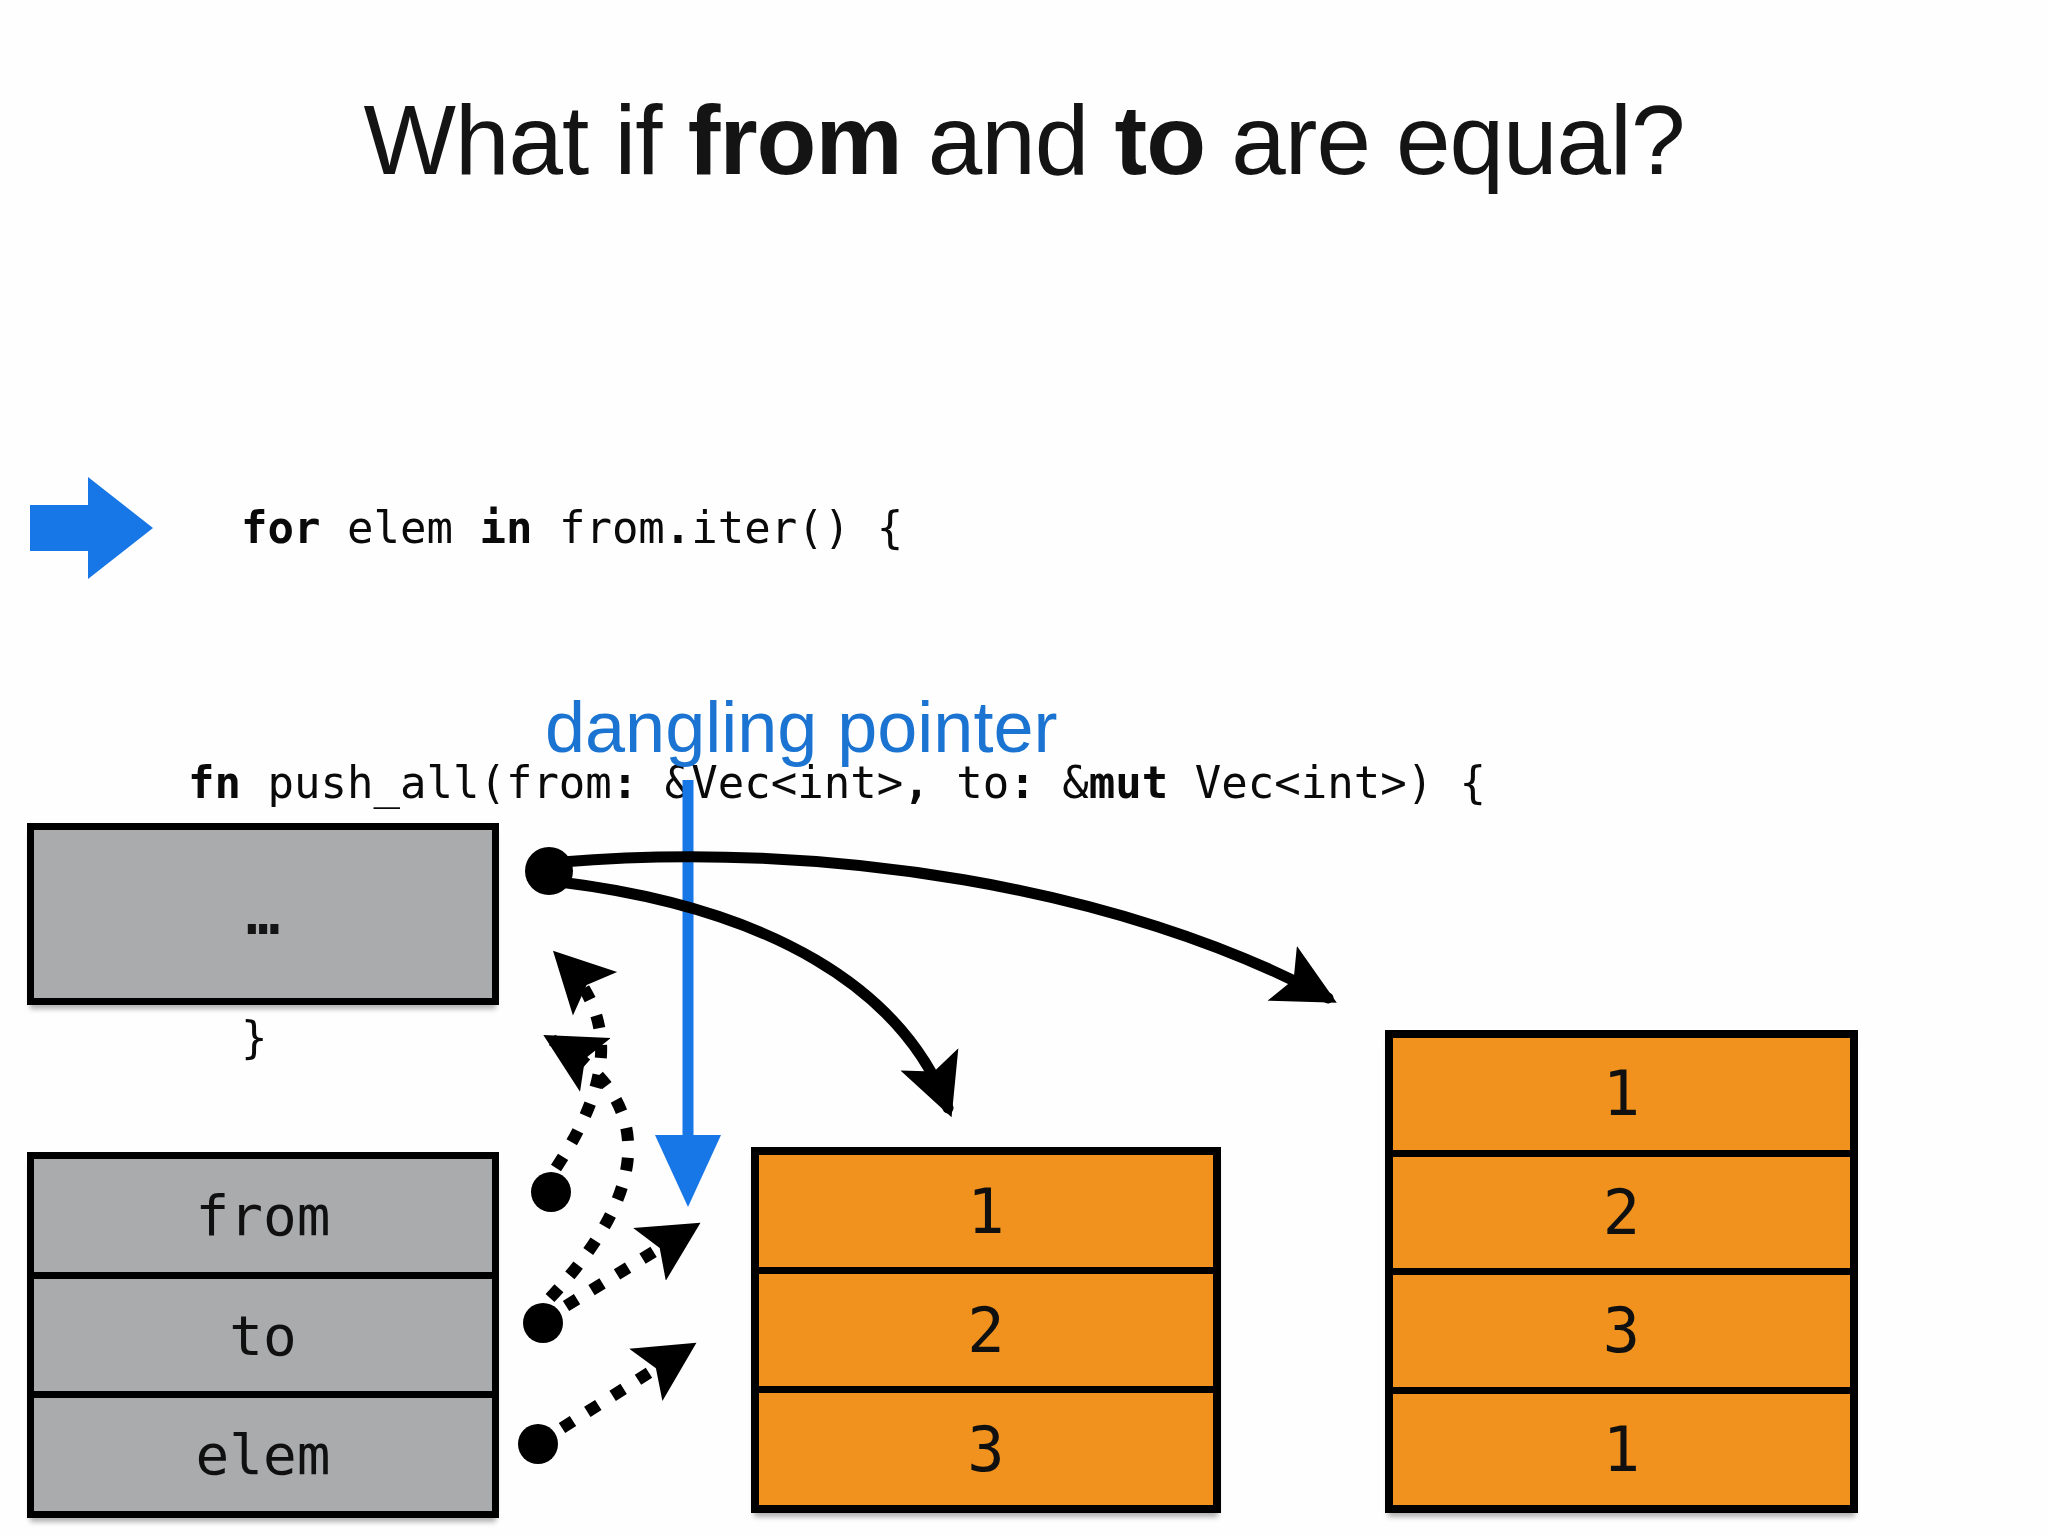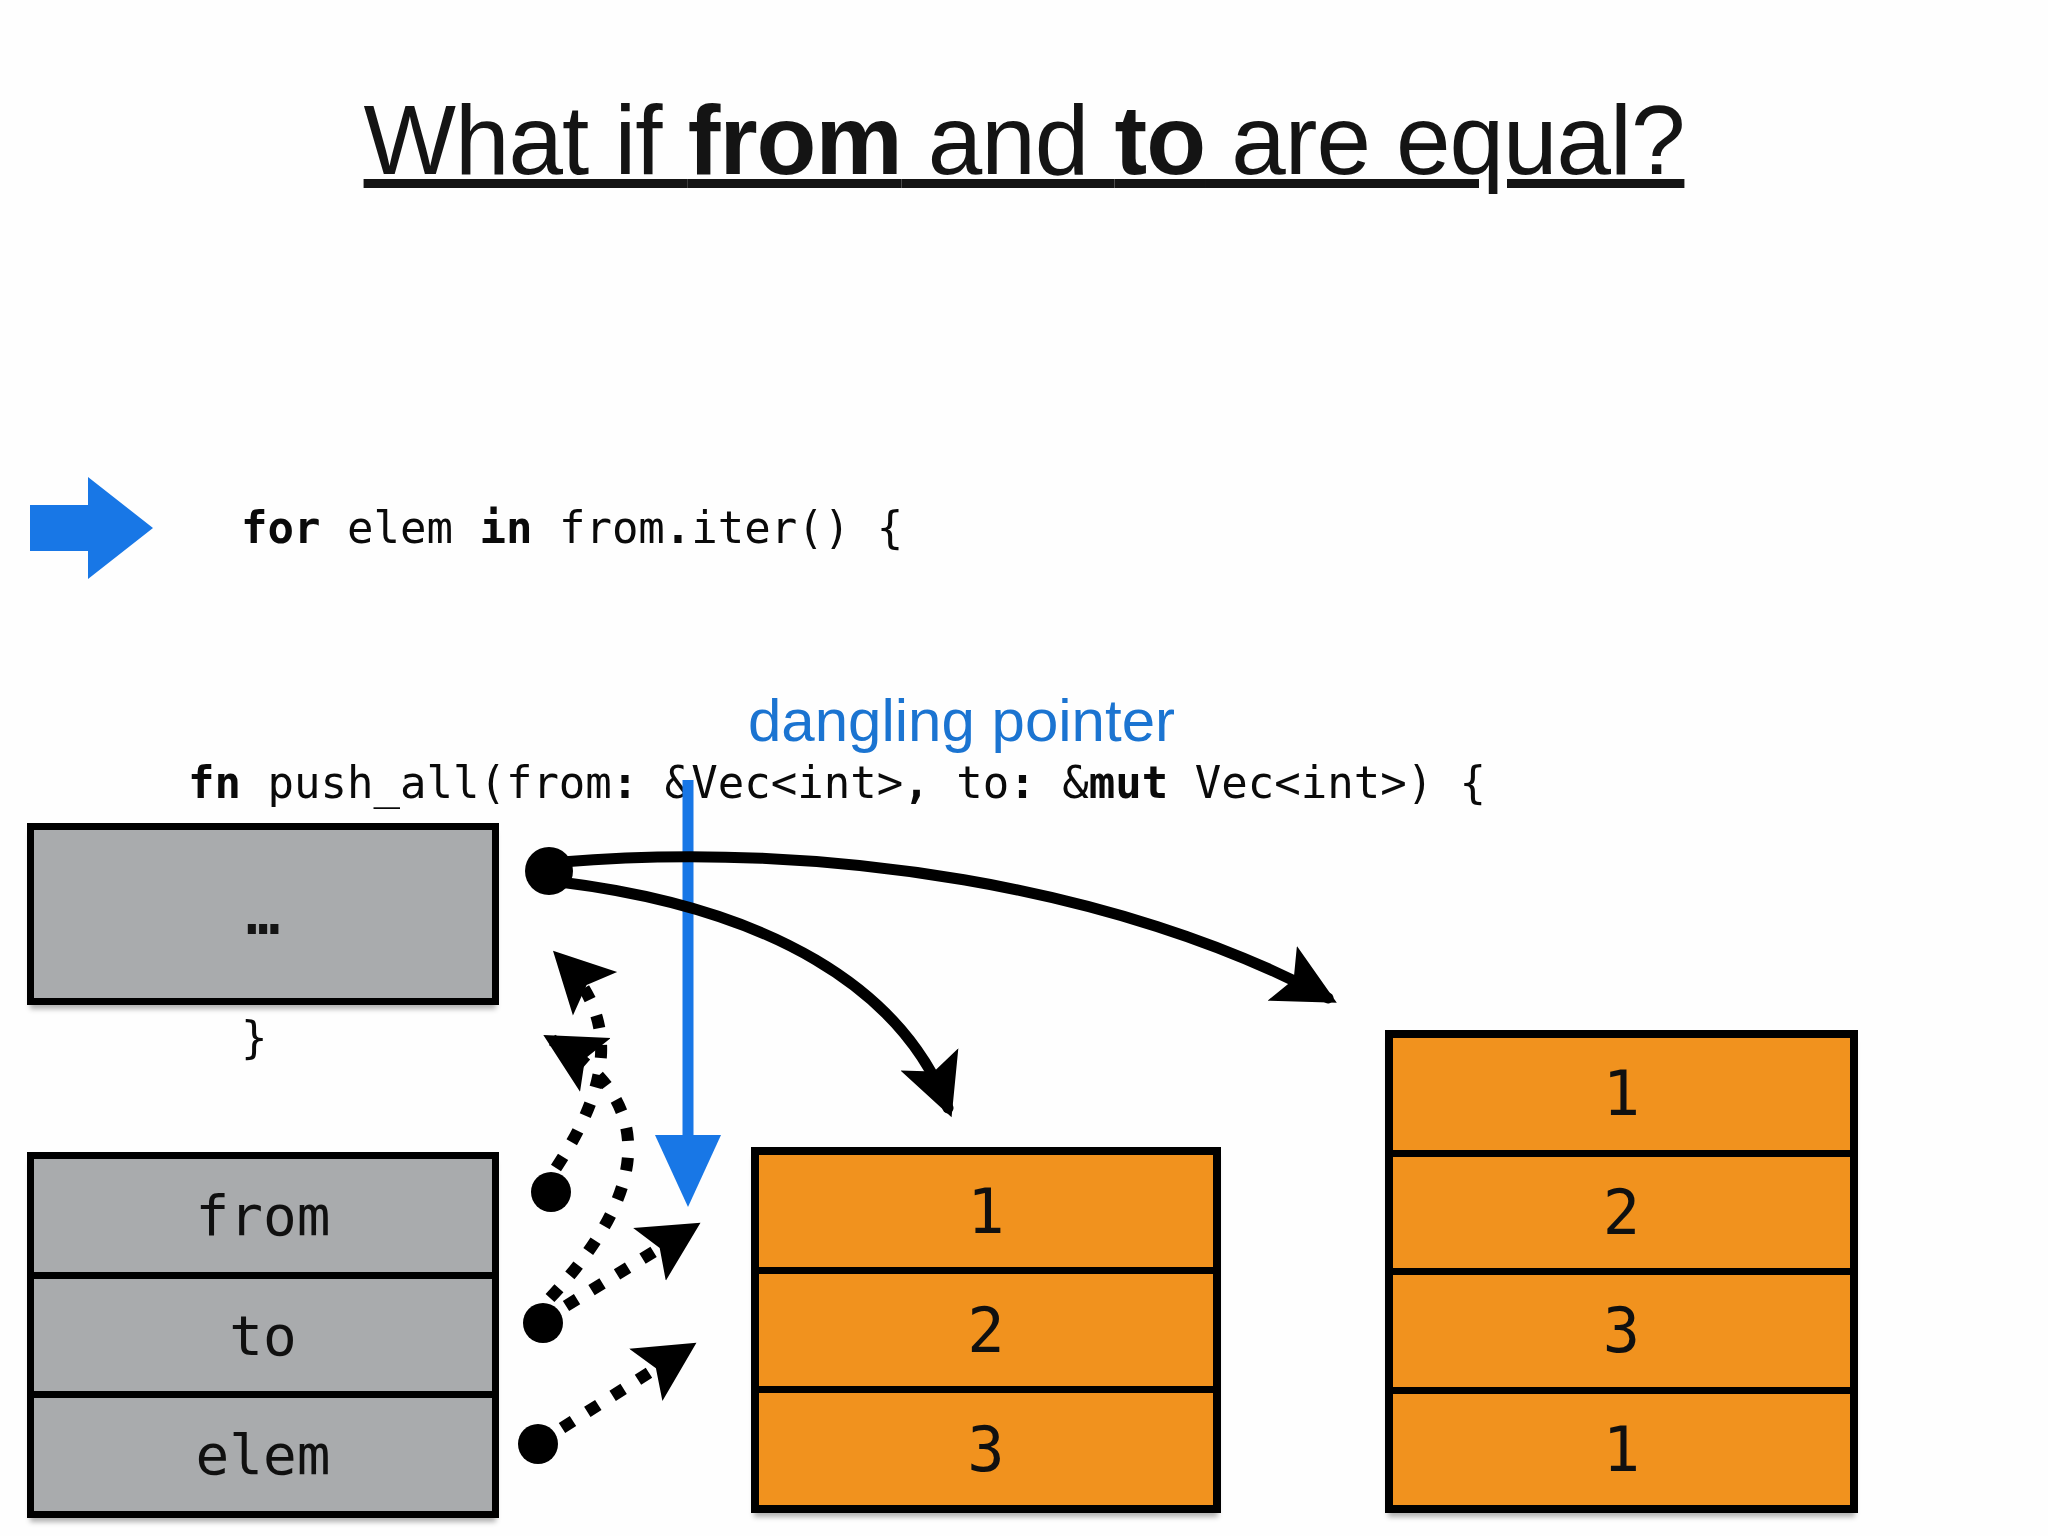--- a/index.html
+++ b/index.html
@@ -7,34 +7,33 @@
     --blue_text:#1B74D1; --black:#000000; --ink:#141414; --bg:#FEFEFE;
   }
   *{margin:0;padding:0;box-sizing:border-box}
   html,body{width:2048px;height:1536px;overflow:hidden;background:var(--bg);}
   body{font-family:"Liberation Sans",sans-serif;color:var(--ink);position:relative;}
 
   .title{
     position:absolute;left:0;top:84px;width:2048px;text-align:center;
     font-size:98px;font-weight:400;letter-spacing:-1px;color:var(--ink);
     font-family:"Liberation Sans",sans-serif;
-    text-decoration:underline;
   }
   .title .b{font-weight:700}
 
   .code{
     position:absolute;left:188px;top:315px;
     font-family:"DejaVu Sans Mono","Liberation Mono",monospace;
     font-size:44px;line-height:85px;color:#0a0a0a;white-space:pre;
   }
   .code .b{font-weight:700}
 
   .dangling-label{
-    position:absolute;left:545px;top:686px;width:630px;text-align:right;
-    font-size:60px;color:var(--blue_text);font-family:"Liberation Sans",sans-serif;
+    position:absolute;left:545px;top:686px;width:630px;text-align:left;
+    font-size:72px;color:var(--blue_text);font-family:"Liberation Sans",sans-serif;
   }
 
   .gbox{
     position:absolute;background:var(--gray);border:7px solid var(--black);
     box-shadow:0 7px 5px -3px rgba(0,0,0,.30);
   }
   .obox{
     position:absolute;background:var(--orange);border:8px solid var(--black);
     box-shadow:0 7px 5px -3px rgba(0,0,0,.30);
     display:flex;flex-direction:column;

